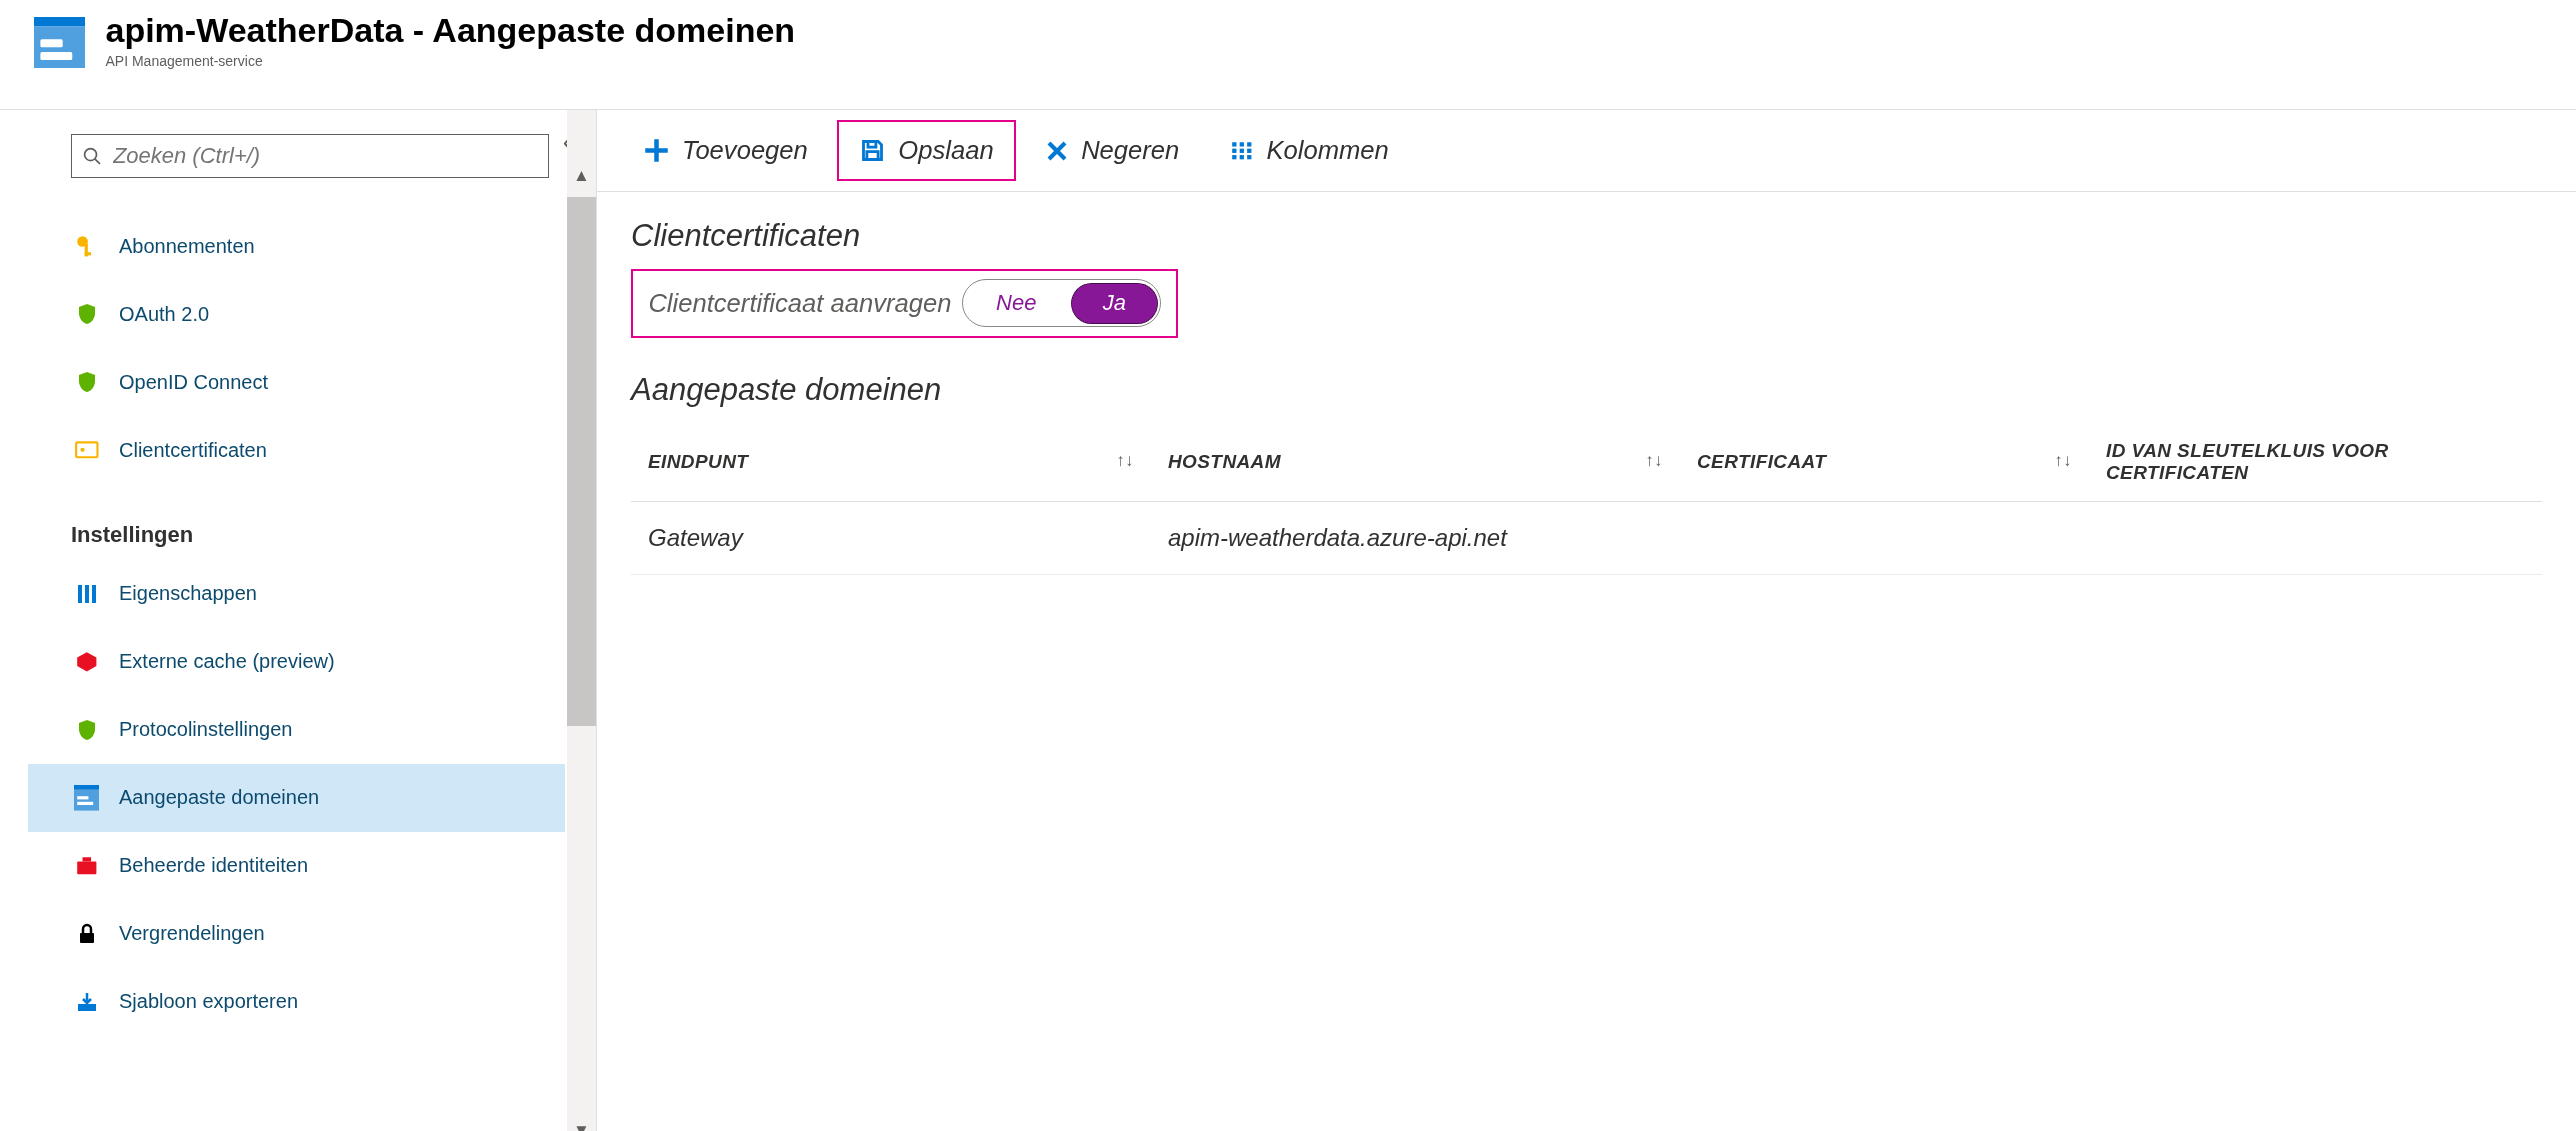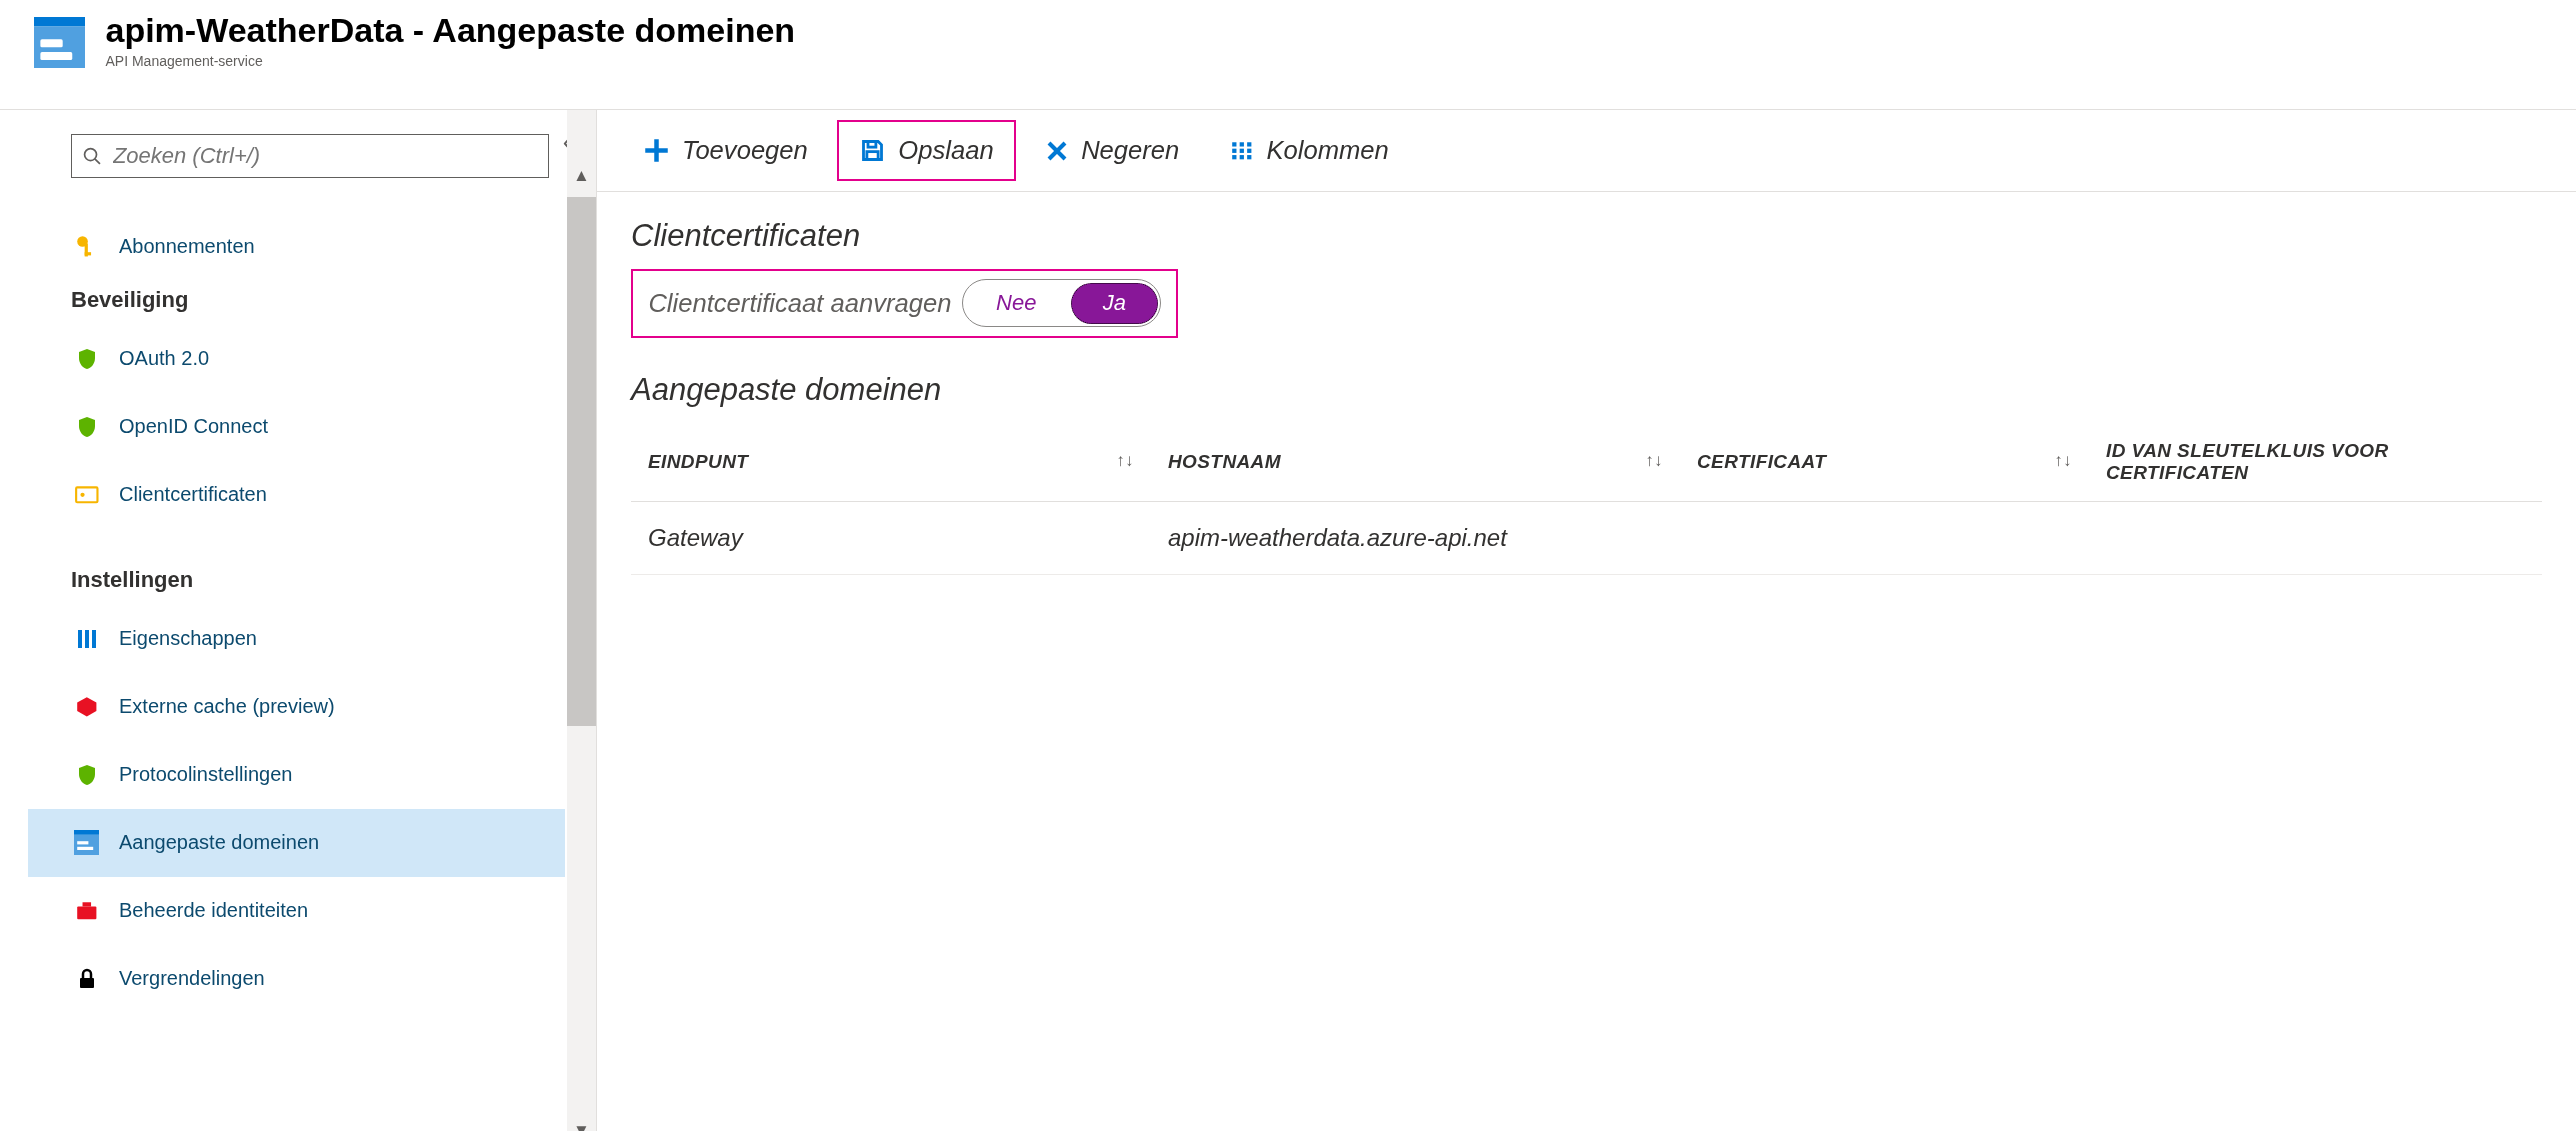--- a/index.html
+++ b/index.html
@@ -291,21 +291,20 @@
           <svg width="25.6" height="25.6" viewBox="0 0 24 24" fill="#f7b500">
               <circle cx="8" cy="8" r="5"></circle>
               <rect x="10" y="10" width="3" height="12"></rect>
               <rect x="10" y="18" width="6" height="3"></rect>
             </svg>
         </span>
         <span class="nav-item-label">Abonnementen</span>
       </div>
 
       <div class="nav-group">
-        <div class="nav-group-title">Beveiliging</div>
 
         <div class="nav-item">
           <span class="nav-item-icon">
             <svg width="24" height="24" viewBox="0 0 24 24" fill="#5db300">
                 <path d="M12 2 L20 5 V11 C20 17 16 21 12 22 C8 21 4 17 4 11 V5 Z"></path>
               </svg>
           </span>
           <span class="nav-item-label">OAuth 2.0</span>
         </div>
 
@@ -386,20 +385,29 @@
         <div class="nav-item">
           <span class="nav-item-icon">
             <svg width="24" height="24" viewBox="0 0 24 24" fill="#000">
                 <rect x="5" y="11" width="14" height="10" rx="1"></rect>
                 <path d="M8 11 V7 a4 4 0 0 1 8 0 V11" fill="none" stroke="#000" stroke-width="2.5"></path>
               </svg>
           </span>
           <span class="nav-item-label">Vergrendelingen</span>
         </div>
 
+        <div class="nav-item">
+          <span class="nav-item-icon">
+            <svg width="24" height="24" viewBox="0 0 24 24" fill="#0078d4">
+                <rect x="3" y="14" width="18" height="7"></rect>
+                <path d="M12 3 V13 M8 9 L12 13 L16 9" stroke="#0078d4" stroke-width="2.5" fill="none"></path>
+              </svg>
+          </span>
+          <span class="nav-item-label">Sjabloon exporteren</span>
+        </div>
       </div>
     </div>
 
     <div class="sidebar-collapse">
       <span>«</span>
     </div>
 
     <div class="sidebar-scroll">
       <div class="sidebar-scroll-arrow sidebar-scroll-up">▲</div>
       <div class="sidebar-scroll-thumb"></div>

